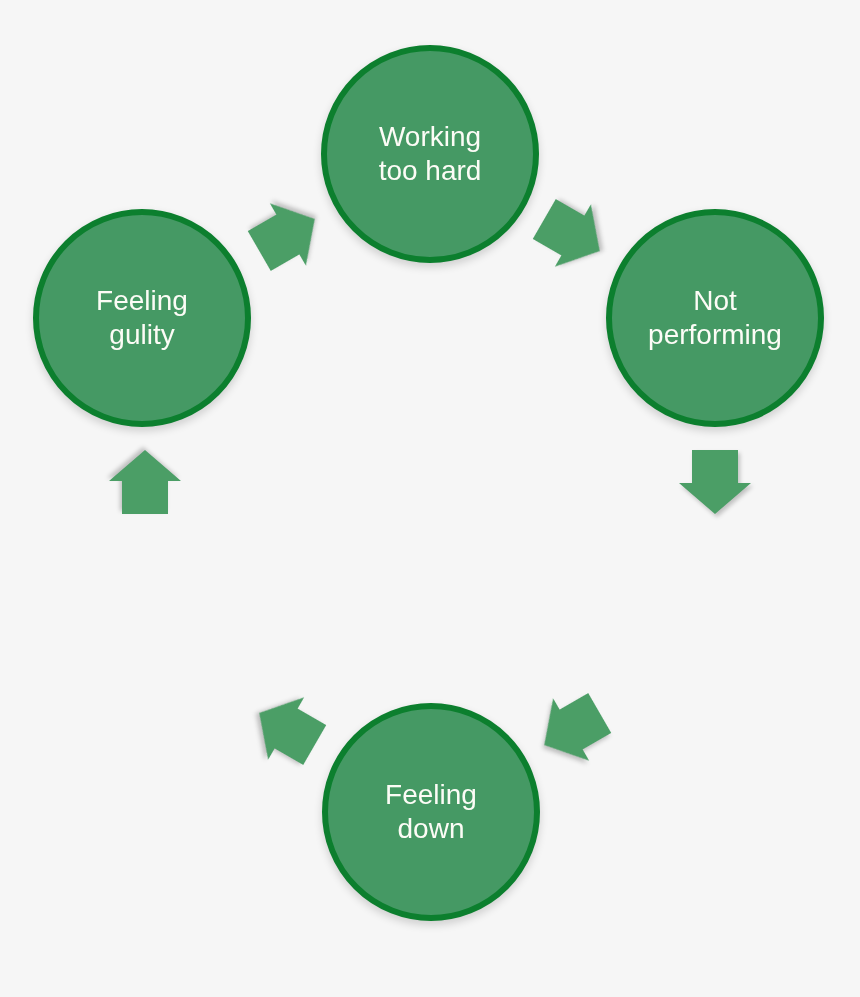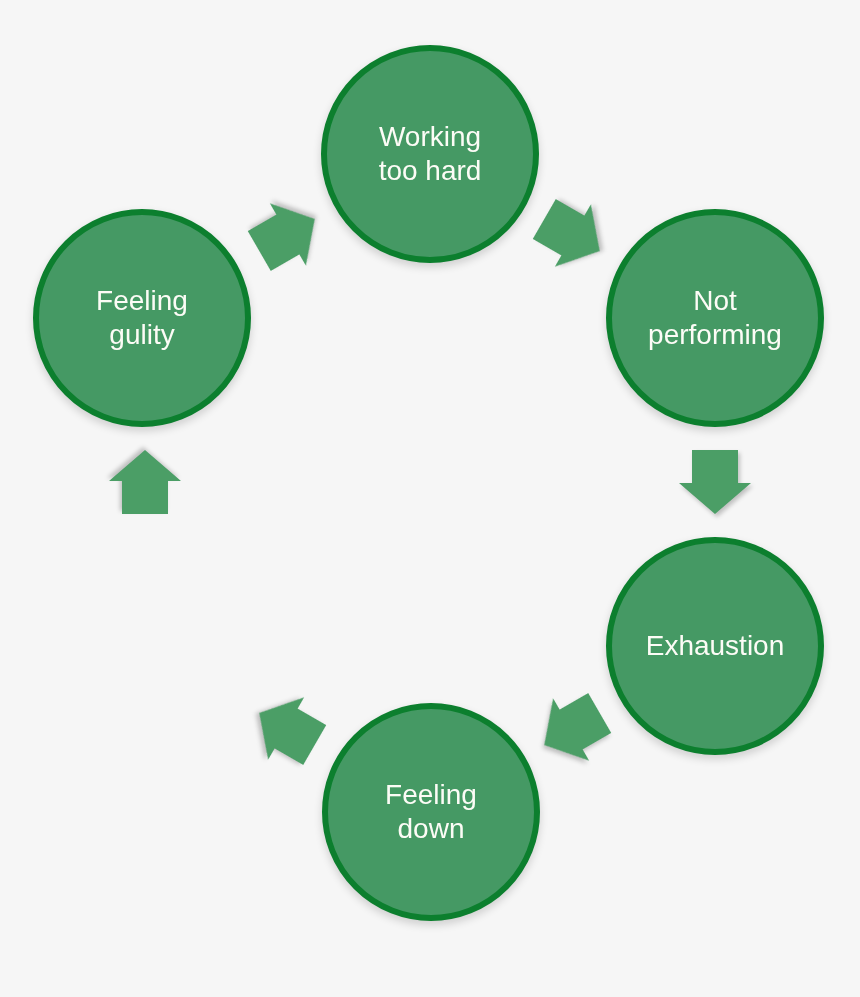--- a/index.html
+++ b/index.html
@@ -67,23 +67,20 @@
 <div class="stage">
 
   <div class="node node-0">
     <span class="node-label">Working
 too hard</span>
   </div>
   <div class="node node-1">
     <span class="node-label">Not
 performing</span>
   </div>
-  <div class="node node-2">
-    <span class="node-label">Exhaustion</span>
-  </div>
   <div class="node node-3">
     <span class="node-label">Feeling
 down</span>
   </div>
   <div class="node node-5">
     <span class="node-label">Feeling
 gulity</span>
   </div>
 
   <div class="arrow arrow-0">

